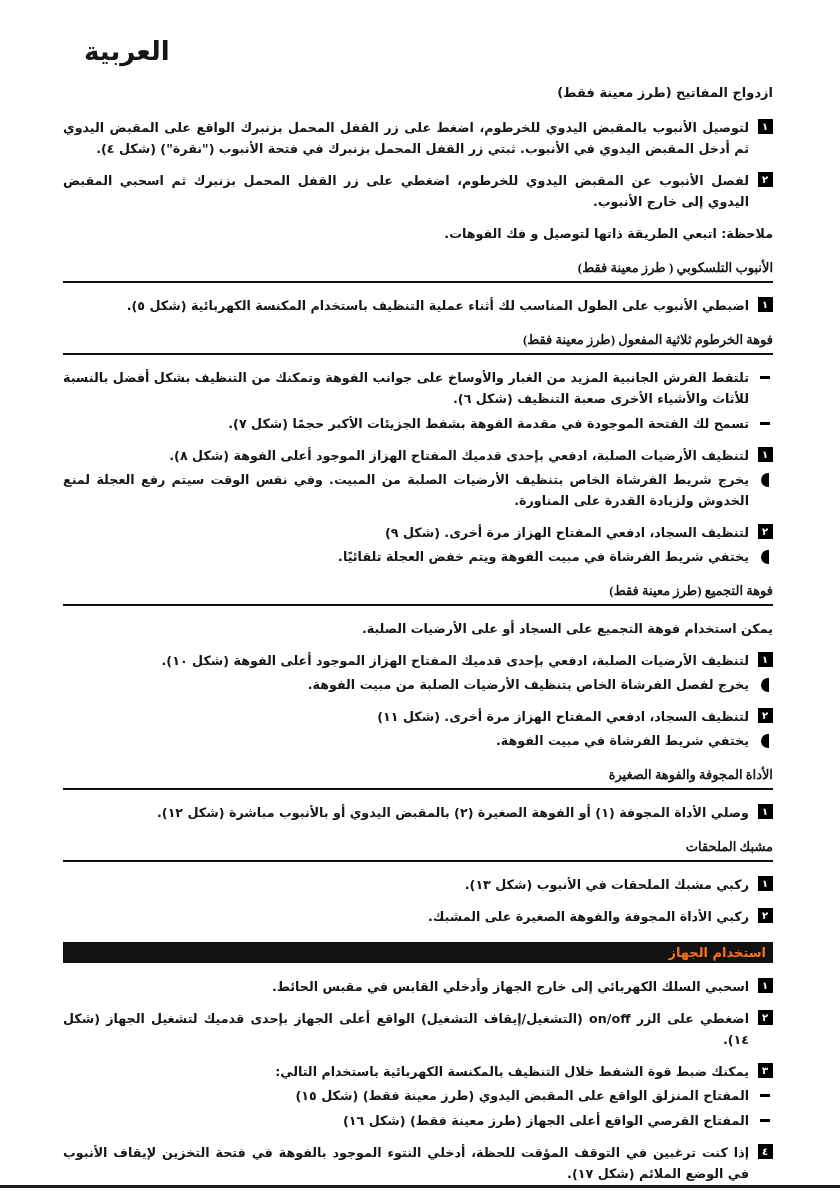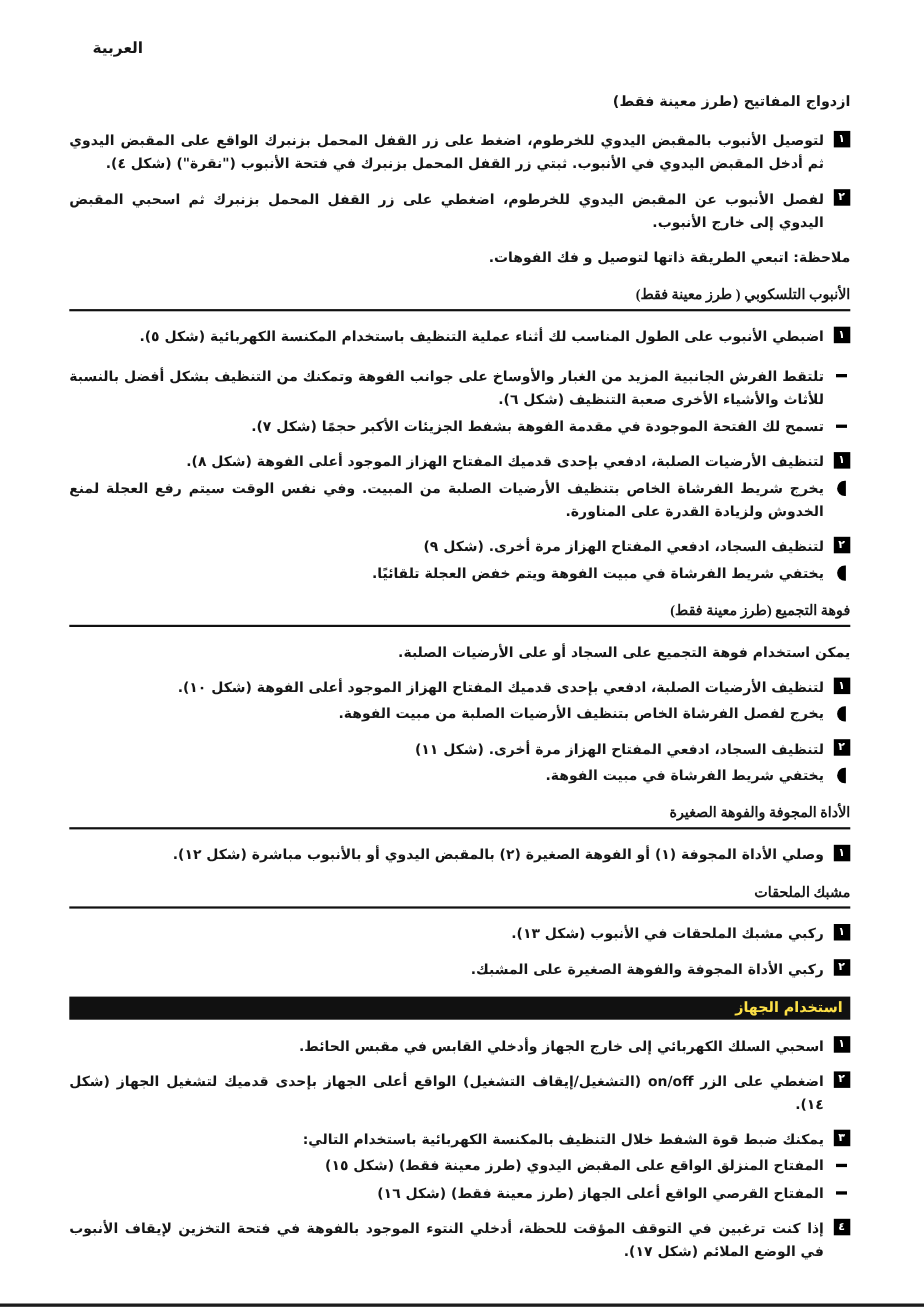--- a/index.html
+++ b/index.html
@@ -9,21 +9,21 @@
     background:#ffffff;
     font-family:"DejaVu Sans",sans-serif;
     font-weight:bold;
     color:#161616;
     overflow:hidden;
     direction:rtl;
   }
   .doc-title{
     position:absolute;
     top:36px;left:84px;
-    font-size:14px;
+    font-size:26px;
     letter-spacing:0.5px;
     direction:rtl;
   }
   .content{
     position:absolute;
     top:84px;right:63px;
     width:714px;
     direction:rtl;
   }
   .sec{margin:0 4px 4px 0;}
@@ -31,21 +31,21 @@
     font-size:13px;
     line-height:18px;
     text-align:right;
     margin:0 0 12px 0;
     padding-bottom:4px;
   }
   .sec-title.ruled{border-bottom:2.5px solid #111;font-family:Liberation Serif, serif;}
   .sec-title.first{margin-bottom:11px;}
   .bar-title{
     background:#111;
-    color:#fde047;
+    color:#f97316;
     font-size:13px;
     height:21px;
     line-height:21px;
     padding:0 7px;
     text-align:right;
     margin:4px 0 13px 0;
   }
   .row{
     display:flex;
     gap:8px;
@@ -132,20 +132,21 @@
       <div class="sec-title ruled">الأنبوب التلسكوبي ( طرز معينة فقط)</div>
       <div class="row last">
         <span class="marker-col">
             <span class="badge">١</span>
           </span>
         <span class="txt">اضبطي الأنبوب على الطول المناسب لك أثناء عملية التنظيف باستخدام المكنسة الكهربائية (شكل ٥).</span>
       </div>
     </div>
 
     <div class="sec">
+      <div class="sec-title ruled">فوهة الخرطوم ثلاثية المفعول (طرز معينة فقط)</div>
       <div class="row grouped">
         <span class="marker-col">
             <span class="dash"></span>
           </span>
         <span class="txt">تلتقط الفرش الجانبية المزيد من الغبار والأوساخ على جوانب الفوهة وتمكنك من التنظيف بشكل أفضل بالنسبة للأثاث والأشياء الأخرى صعبة التنظيف (شكل ٦).</span>
       </div>
       <div class="row">
         <span class="marker-col">
             <span class="dash"></span>
           </span>

